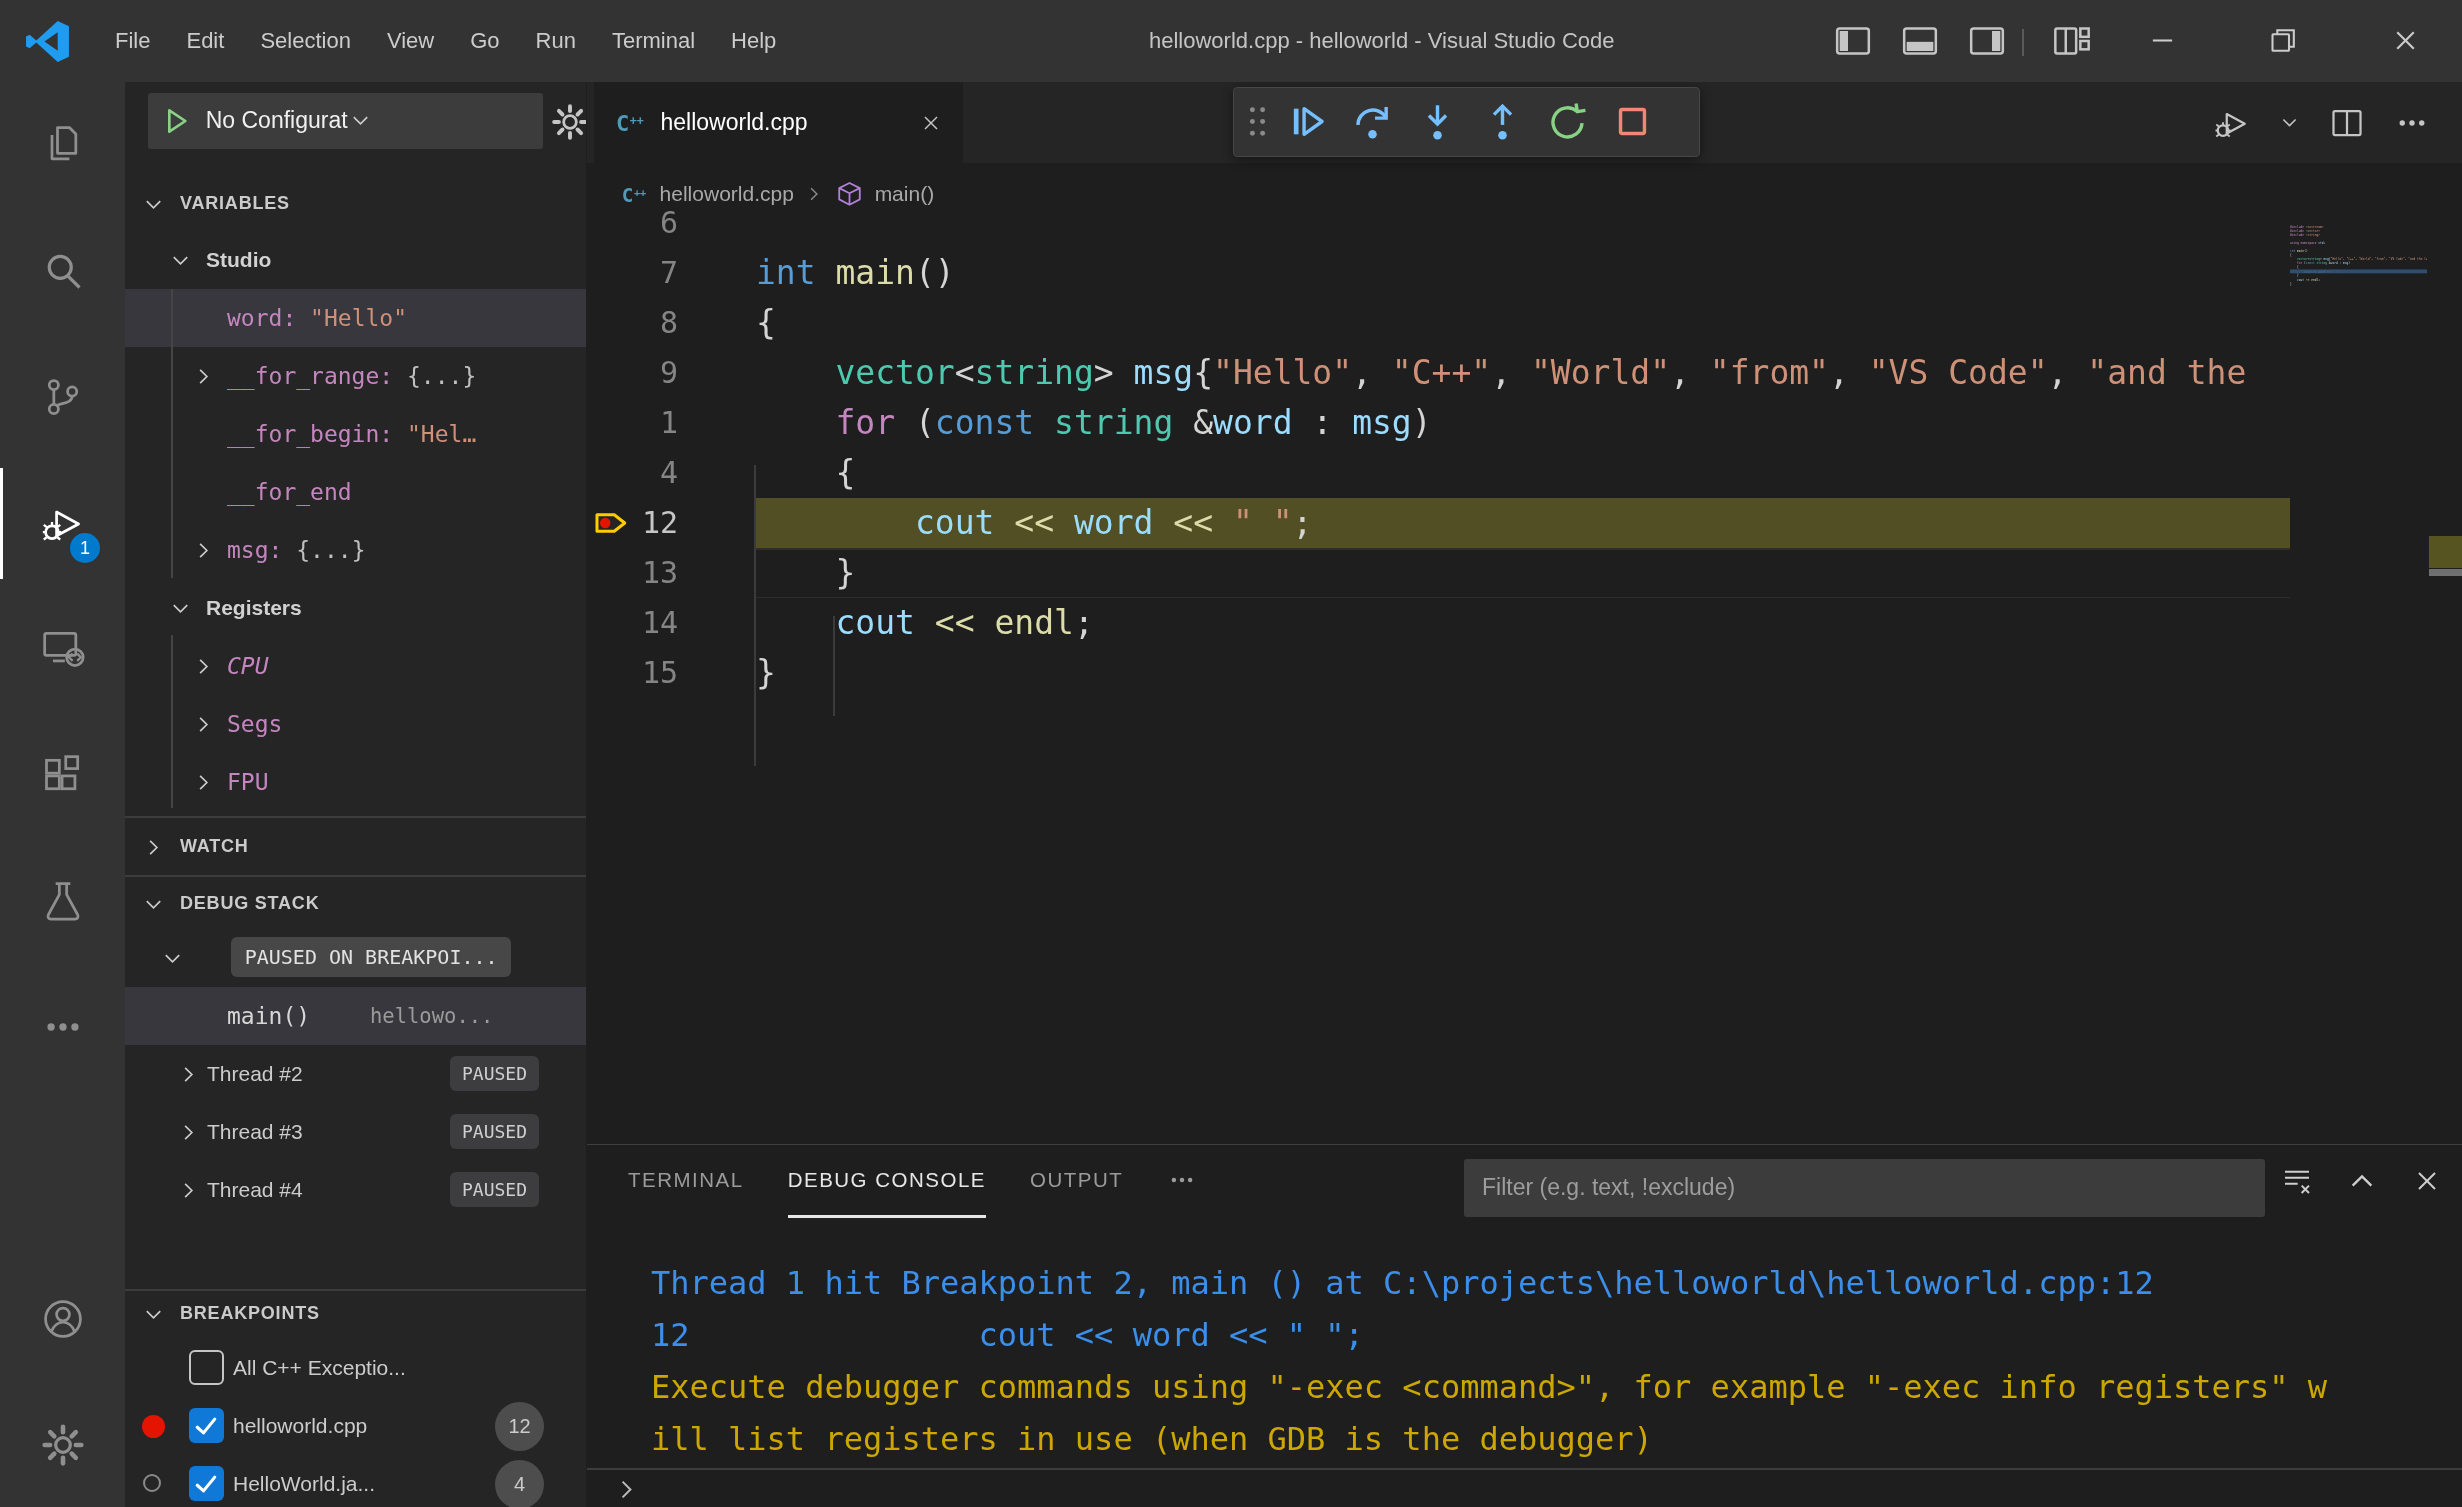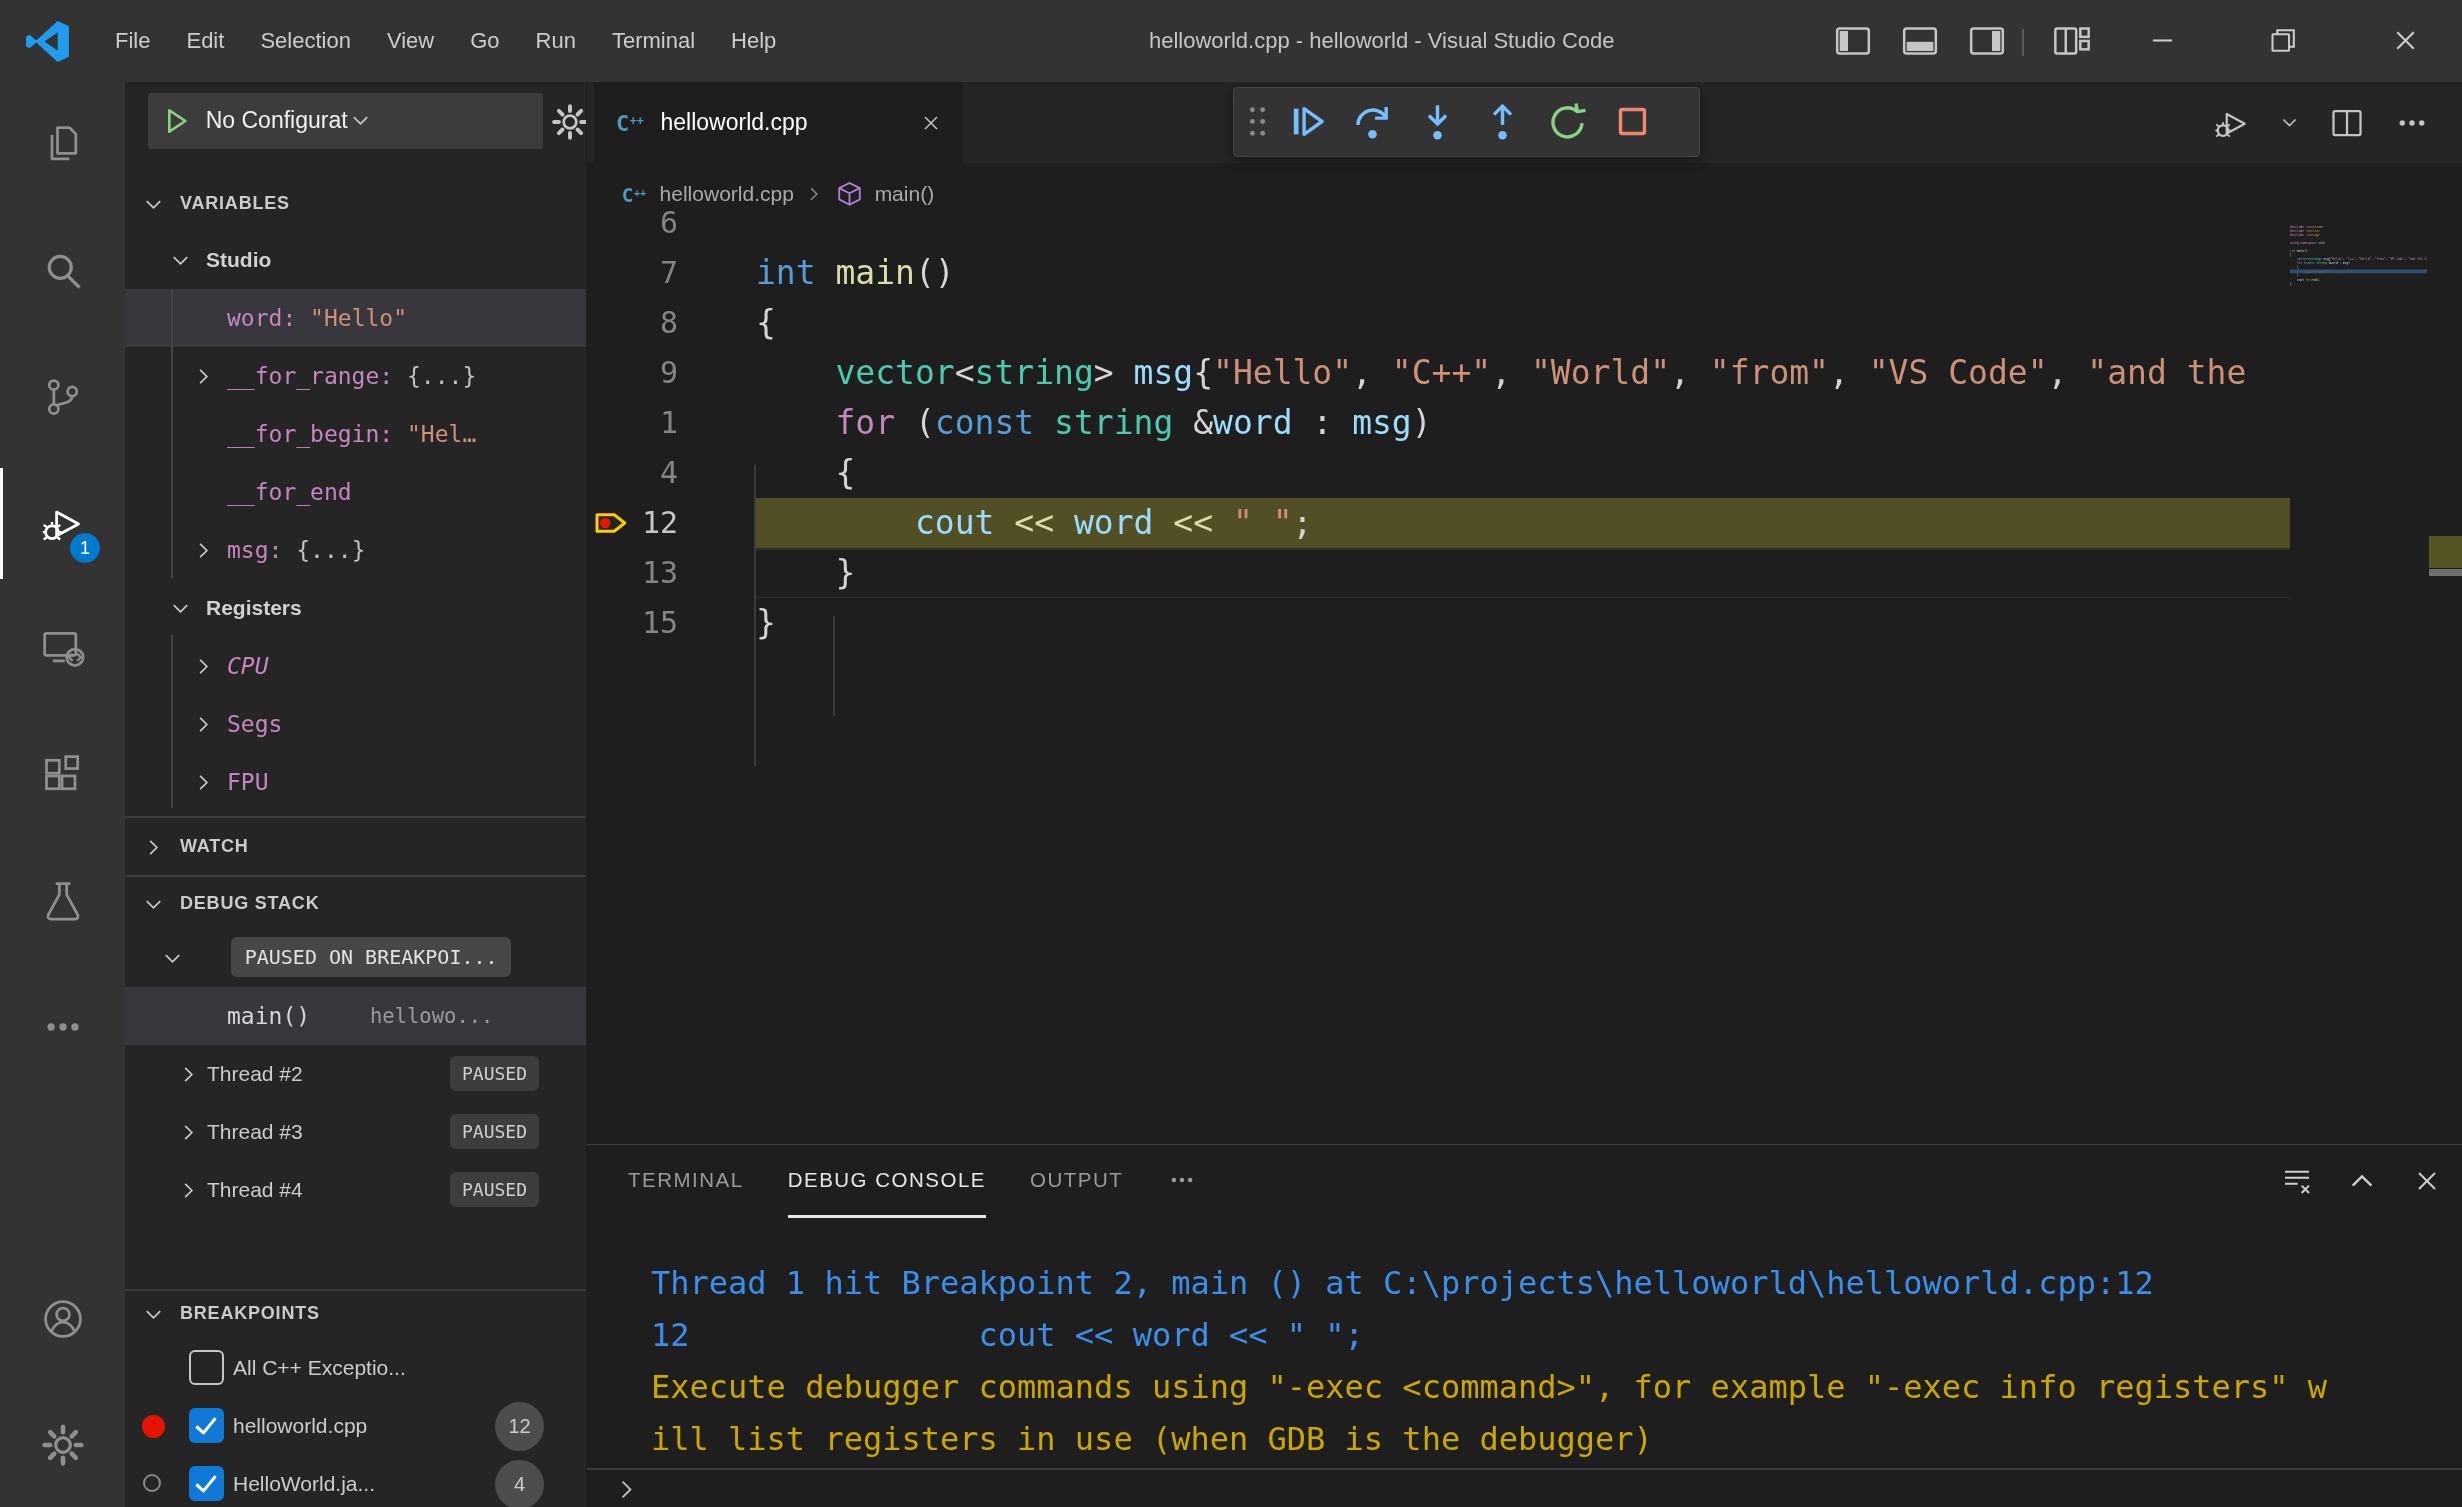--- a/index.html
+++ b/index.html
@@ -661,20 +661,24 @@
           <div class="lnum act">12</div>
           <div class="ltext"><span style="color: rgb(212, 212, 212);">        </span><span style="color: rgb(156, 220, 254);">cout</span><span style="color: rgb(212, 212, 212);"> </span><span style="color: rgb(220, 220, 170);">&lt;&lt;</span><span style="color: rgb(212, 212, 212);"> </span><span style="color: rgb(156, 220, 254);">word</span><span style="color: rgb(212, 212, 212);"> </span><span style="color: rgb(220, 220, 170);">&lt;&lt;</span><span style="color: rgb(212, 212, 212);"> </span><span style="color: rgb(206, 145, 120);">" "</span><span style="color: rgb(212, 212, 212);">;</span></div>
         </div>
         <div class="crow">
           <div class="cursb" style="top: 0px;"></div>
           <div class="cursb" style="bottom: 0px;"></div>
           <div class="lnum">13</div>
           <div class="ltext"><span style="color: rgb(212, 212, 212);">    }</span></div>
         </div>
         <div class="crow">
+          <div class="lnum">14</div>
+          <div class="ltext"><span style="color: rgb(212, 212, 212);">    </span><span style="color: rgb(156, 220, 254);">cout</span><span style="color: rgb(212, 212, 212);"> </span><span style="color: rgb(220, 220, 170);">&lt;&lt;</span><span style="color: rgb(212, 212, 212);"> </span><span style="color: rgb(220, 220, 170);">endl</span><span style="color: rgb(212, 212, 212);">;</span></div>
+        </div>
+        <div class="crow">
           <div class="lnum">15</div>
           <div class="ltext"><span style="color: rgb(212, 212, 212);">}</span></div>
         </div>
       </div>
     <div class="guide" style="left:167px;top:383px;height:301px"></div>
     <div class="guide" style="left:246px;top:534px;height:100px"></div>
 
     <div id="minimap">
       <div id="minimap-inner"><div class="mm-hl"></div><div style="height: 11.6px;"><span style="color: rgb(197, 134, 192);">#include</span><span style="color: rgb(212, 212, 212);"> </span><span style="color: rgb(206, 145, 120);">&lt;iostream&gt;</span></div><div style="height: 11.6px;"><span style="color: rgb(197, 134, 192);">#include</span><span style="color: rgb(212, 212, 212);"> </span><span style="color: rgb(206, 145, 120);">&lt;vector&gt;</span></div><div style="height: 11.6px;"><span style="color: rgb(197, 134, 192);">#include</span><span style="color: rgb(212, 212, 212);"> </span><span style="color: rgb(206, 145, 120);">&lt;string&gt;</span></div><div style="height: 11.6px;"></div><div style="height: 11.6px;"><span style="color: rgb(197, 134, 192);">using</span><span style="color: rgb(212, 212, 212);"> </span><span style="color: rgb(197, 134, 192);">namespace</span><span style="color: rgb(212, 212, 212);"> </span><span style="color: rgb(156, 220, 254);">std</span><span style="color: rgb(212, 212, 212);">;</span></div><div style="height: 11.6px;"></div><div style="height: 11.6px;"><span style="color: rgb(86, 156, 214);">int</span><span style="color: rgb(212, 212, 212);"> </span><span style="color: rgb(220, 220, 170);">main</span><span style="color: rgb(212, 212, 212);">()</span></div><div style="height: 11.6px;"><span style="color: rgb(212, 212, 212);">{</span></div><div style="height: 11.6px;"><span style="color: rgb(212, 212, 212);">    </span><span style="color: rgb(78, 201, 176);">vector</span><span style="color: rgb(212, 212, 212);">&lt;</span><span style="color: rgb(78, 201, 176);">string</span><span style="color: rgb(212, 212, 212);">&gt; </span><span style="color: rgb(156, 220, 254);">msg</span><span style="color: rgb(212, 212, 212);">{</span><span style="color: rgb(206, 145, 120);">"Hello"</span><span style="color: rgb(212, 212, 212);">, </span><span style="color: rgb(206, 145, 120);">"C++"</span><span style="color: rgb(212, 212, 212);">, </span><span style="color: rgb(206, 145, 120);">"World"</span><span style="color: rgb(212, 212, 212);">, </span><span style="color: rgb(206, 145, 120);">"from"</span><span style="color: rgb(212, 212, 212);">, </span><span style="color: rgb(206, 145, 120);">"VS Code"</span><span style="color: rgb(212, 212, 212);">, </span><span style="color: rgb(206, 145, 120);">"and the C++ extension!"</span></div><div style="height: 11.6px;"><span style="color: rgb(212, 212, 212);">    </span><span style="color: rgb(197, 134, 192);">for</span><span style="color: rgb(212, 212, 212);"> (</span><span style="color: rgb(86, 156, 214);">const</span><span style="color: rgb(212, 212, 212);"> </span><span style="color: rgb(78, 201, 176);">string</span><span style="color: rgb(212, 212, 212);"> &amp;</span><span style="color: rgb(156, 220, 254);">word</span><span style="color: rgb(212, 212, 212);"> : </span><span style="color: rgb(156, 220, 254);">msg</span><span style="color: rgb(212, 212, 212);">)</span></div><div style="height: 11.6px;"><span style="color: rgb(212, 212, 212);">    {</span></div><div style="height: 11.6px;"><span style="color: rgb(212, 212, 212);">        </span><span style="color: rgb(156, 220, 254);">cout</span><span style="color: rgb(212, 212, 212);"> </span><span style="color: rgb(220, 220, 170);">&lt;&lt;</span><span style="color: rgb(212, 212, 212);"> </span><span style="color: rgb(156, 220, 254);">word</span><span style="color: rgb(212, 212, 212);"> </span><span style="color: rgb(220, 220, 170);">&lt;&lt;</span><span style="color: rgb(212, 212, 212);"> </span><span style="color: rgb(206, 145, 120);">" "</span><span style="color: rgb(212, 212, 212);">;</span></div><div style="height: 11.6px;"><span style="color: rgb(212, 212, 212);">    }</span></div><div style="height: 11.6px;"><span style="color: rgb(212, 212, 212);">    </span><span style="color: rgb(156, 220, 254);">cout</span><span style="color: rgb(212, 212, 212);"> </span><span style="color: rgb(220, 220, 170);">&lt;&lt;</span><span style="color: rgb(212, 212, 212);"> </span><span style="color: rgb(220, 220, 170);">endl</span><span style="color: rgb(212, 212, 212);">;</span></div><div style="height: 11.6px;"><span style="color: rgb(212, 212, 212);">}</span></div></div>
     </div>
@@ -690,20 +694,21 @@
         <div class="ptab">
           <span class="more">
             <svg viewBox="0 0 48 48" fill="currentColor">
               <circle cx="11" cy="24" r="3.6"></circle>
               <circle cx="24" cy="24" r="3.6"></circle>
               <circle cx="37" cy="24" r="3.6"></circle>
             </svg>
           </span>
         </div>
       </div>
+    <input id="panel-filter" placeholder="Filter (e.g. text, !exclude)" style="">
     <div id="panel-actions">
       <span class="pa">
           <svg viewBox="0 0 48 48" fill="none" stroke="currentColor" stroke-width="3">
             <path d="M6 10 h36 M6 19 h36 M6 28 h19"></path>
             <path d="M31 31 l11 11 M42 31 l-11 11"></path>
           </svg>
         </span>
       <span class="pa">
           <svg viewBox="0 0 48 48" fill="none" stroke="currentColor" stroke-width="3.5">
             <polyline points="10,31 24,17 38,31"></polyline>

